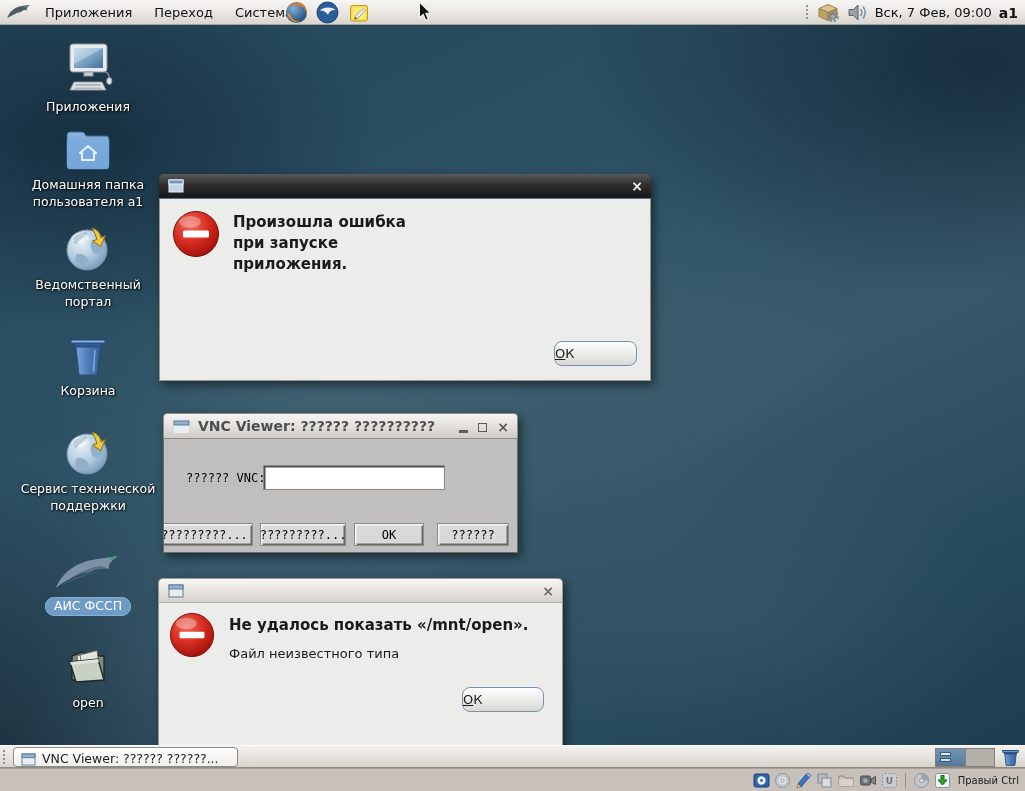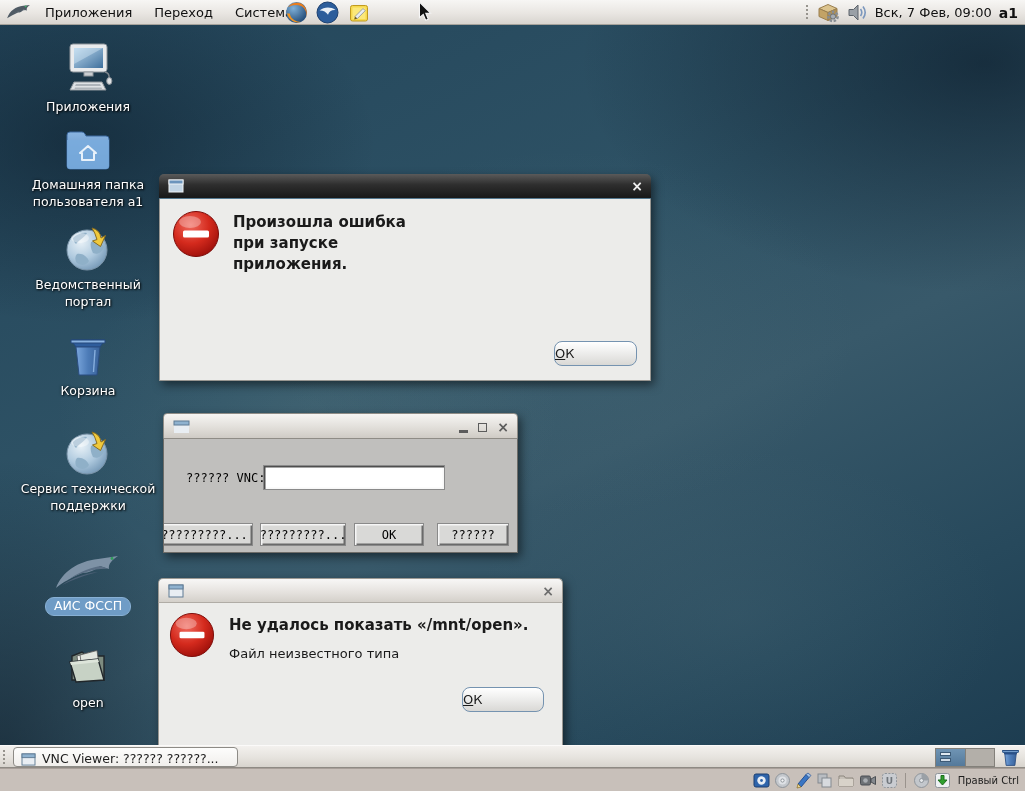--- a/index.html
+++ b/index.html
@@ -301,20 +301,21 @@
       </div>
     </div>
   </div>
 
   <div class="abs vnc-win" style="left:163px;top:413px;width:355px">
     <div class="vnc-title">
       <svg class="abs" style="left:9px;top:6px" width="17" height="14" viewBox="0 0 17 14">
         <rect x="1" y="1" width="15" height="12" fill="#e9eef3" stroke="#5f7globals"></rect>
         <rect x="1" y="1" width="15" height="4" fill="#8fb2cf" stroke="#5f7b94"></rect>
       </svg>
+      <div class="vnc-title-text">VNC Viewer: ?????? ??????????</div>
       <div class="vnc-controls">
         <div class="vnc-min"></div>
         <div class="vnc-max"></div>
         <div class="vnc-x">×</div>
       </div>
     </div>
     <div class="vnc-body" style="height:114px">
       <div class="abs vnc-mono" style="left:22px;top:32px">?????? VNC:</div>
       <input class="abs vnc-input" style="left: 99px; top: 26px; width: 182px; height: 25px;" type="text" value="">
       <div class="abs vnc-btn" style="left:-8px;top:84px;width:97px;height:23px">

